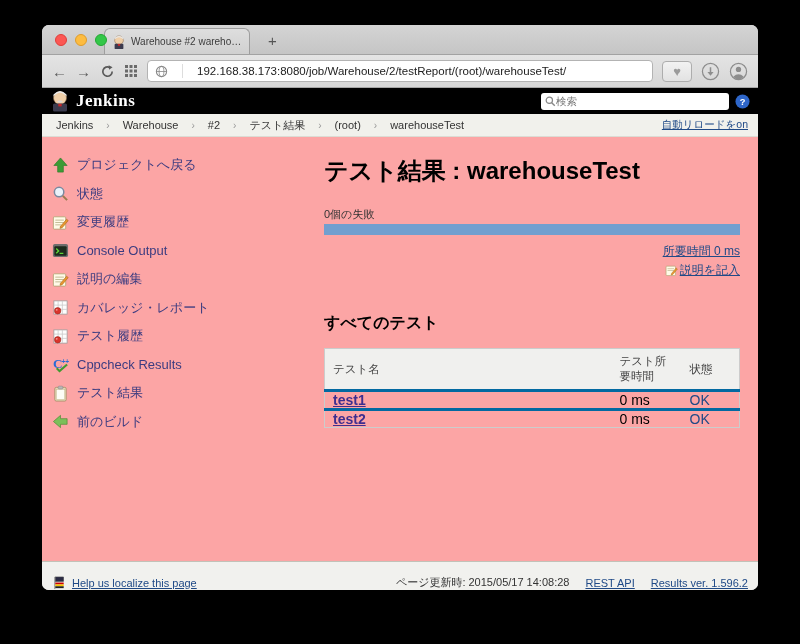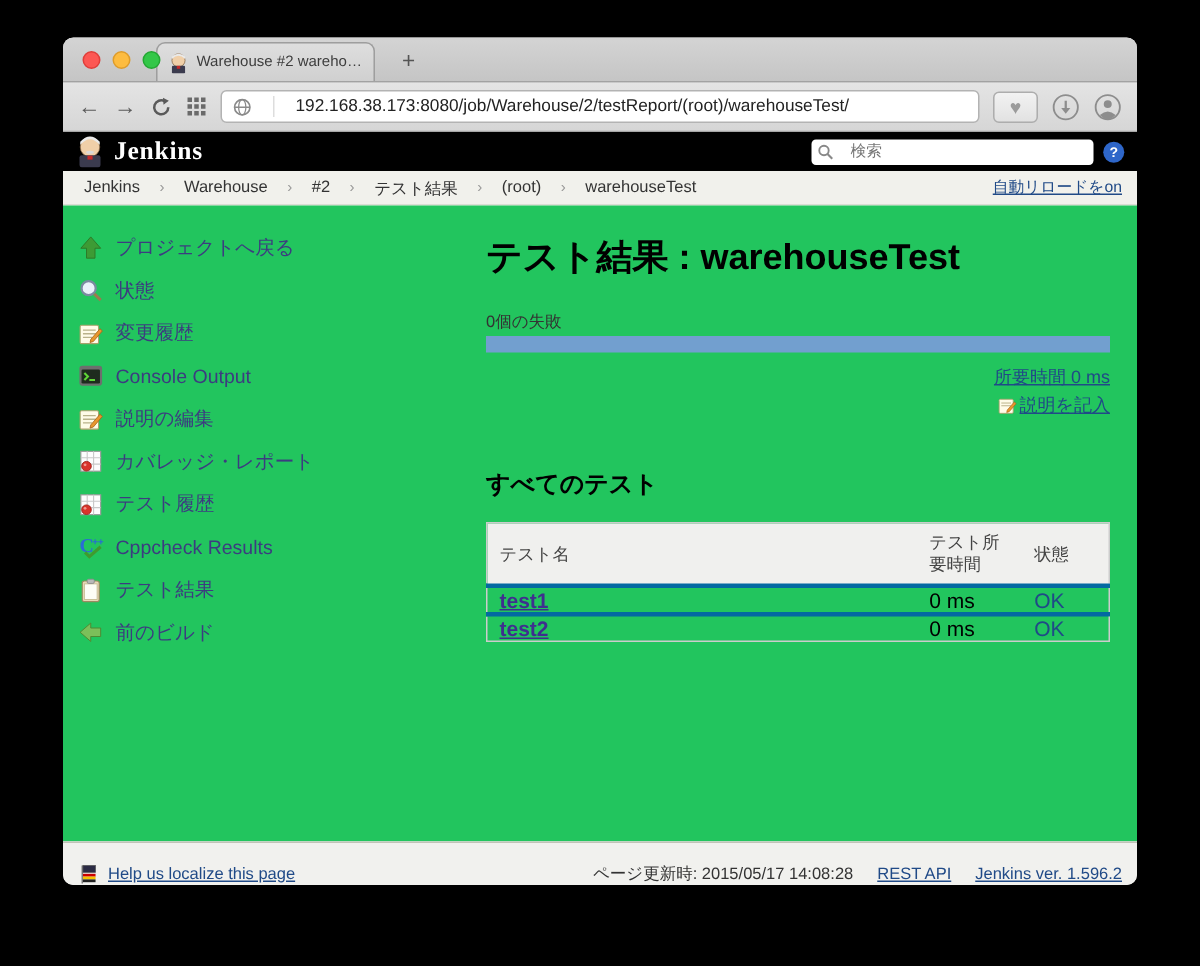--- a/index.html
+++ b/index.html
@@ -53,36 +53,36 @@
   }
   
   .jheader {
     height:26px; flex:0 0 26px; background:#000; display:flex; align-items:center;
     padding:0 8px; gap:6px;
   }
   .jlogo-text { color:#fff; font-family:"Liberation Serif", serif; font-weight:bold; font-size:17px; letter-spacing:0.5px; }
   .jheader-right { margin-left:auto; display:flex; align-items:center; gap:6px; }
   .searchbox {
     width:188px; height:17px; background:#fff; border-radius:3px;
-    display:flex; align-items:center; padding:0 4px; gap:11px;
+    display:flex; align-items:center; padding:0 4px; gap:0;
   }
   .searchbox input {
     border:none; outline:none; flex:1; font-size:10.5px; color:#333; background:transparent;
     font-family:"Liberation Sans", sans-serif;
   }
   
   .breadcrumb {
     height:23px; flex:0 0 23px; background:#f1f1ec; border-bottom:1px solid #dcdcd4;
     display:flex; align-items:center; padding:0 10px; font-size:11px; color:#333;
   }
   .crumb { padding:0 4px; }
   .crumb-sep { color:#999; font-size:10px; padding:0 9px; }
   .autoreload { margin-left:auto; font-size:10.5px; color:#204a87; text-decoration:underline; }
   
-  .content { flex:1; display:flex; background:#22c55e; overflow:hidden; }
+  .content { flex:1; display:flex; background:#fca5a5; overflow:hidden; }
   .sidebar { width:268px; flex:0 0 268px; padding:14px 0 0 10px; }
   .side-item { display:flex; align-items:center; gap:8px; height:28.5px; cursor:pointer; }
   .side-item .lbl { font-size:13px; color:#3c3c80; }
   .icon16 { width:17px; height:17px; flex:0 0 17px; }
   .main { flex:1; padding:10px 18px 0 14px; }
   .page-title { font-size:24px; font-weight:bold; color:#000; margin-top:8px; }
   .fail-label { font-size:11px; color:#333; margin-top:20px; }
   .passbar { height:11px; background:#729fcf; margin-top:2px; width:100%; }
   .summary-right { text-align:right; margin-top:7px; line-height:19px; font-size:12px; color:#333; }
   .summary-right a { color:#204a87; text-decoration:underline; }
@@ -365,17 +365,17 @@
         <rect x="3.5" y="1" width="9" height="5" fill="#2b2b44" stroke="#555" stroke-width="0.5"></rect>
         <rect x="3.5" y="7" width="9" height="2" fill="#cc0000"></rect>
         <rect x="3.5" y="9" width="9" height="2" fill="#f5c400"></rect>
         <rect x="3.5" y="11" width="9" height="2" fill="#222222"></rect>
       </svg>
       <a>Help us localize this page</a>
     </div>
     <div class="footer-right">
       <span>ページ更新時: 2015/05/17 14:08:28</span>
       <a>REST API</a>
-      <a>Jenkins ver. 1.596.2</a>
+      <a>Results ver. 1.596.2</a>
     </div>
   </div>
 
 </div>
 
 </body></html>

